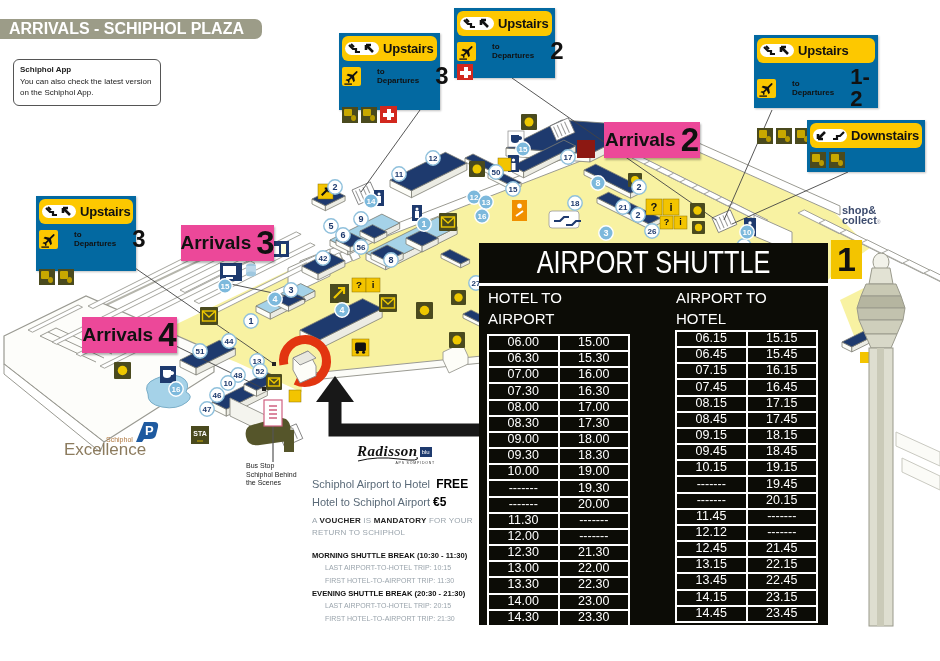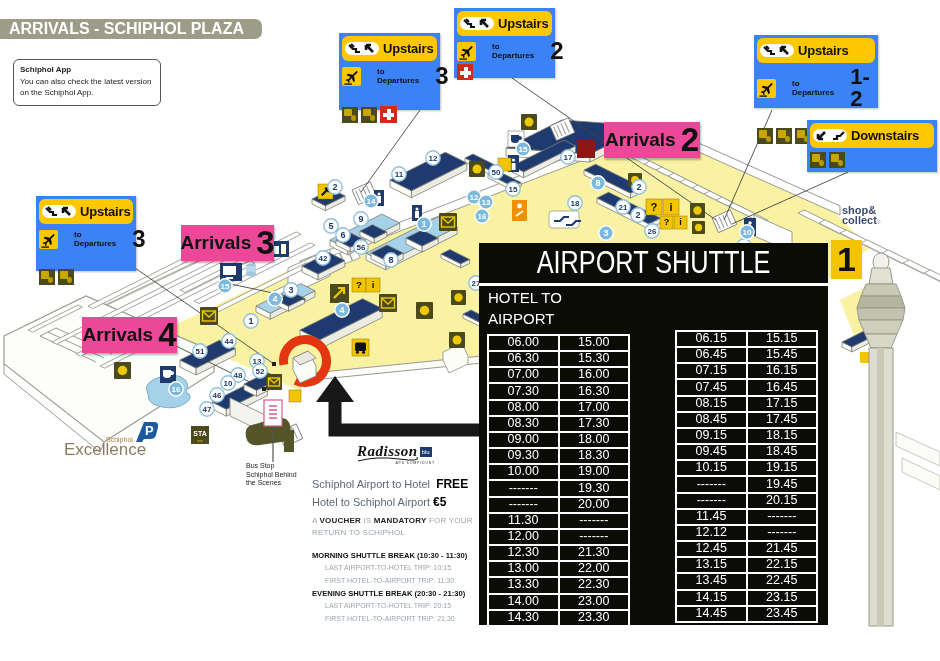--- a/index.html
+++ b/index.html
@@ -1,21 +1,21 @@
 <!DOCTYPE html>
 <html><head><meta charset="utf-8"><style>
 *{margin:0;padding:0;box-sizing:border-box}
 body{width:940px;height:661px;background:#fff;font-family:"Liberation Sans",sans-serif;position:relative;overflow:hidden}
 .map{position:absolute;left:0;top:0;z-index:1}
 .hdr{position:absolute;left:0;top:19px;width:262px;height:20px;background:#9c9c88;color:#fff;
  font-size:16px;font-weight:bold;letter-spacing:0px;line-height:20px;padding-left:9px;
  border-radius:0 7px 7px 0;z-index:5}
 .appbox{position:absolute;left:13px;top:59px;width:148px;height:47px;background:#fff;border:1.5px solid #555;
  border-radius:6px;padding:4px 6px 0;font-size:8px;line-height:1.45;color:#222;z-index:5;white-space:nowrap}
-.sign{position:absolute;background:#3b82f6;padding:3px;z-index:4;box-shadow:1px 1px 2px rgba(0,0,0,.25)}
+.sign{position:absolute;background:#0369a1;padding:3px;z-index:4;box-shadow:1px 1px 2px rgba(0,0,0,.25)}
 .sbar{background:#fdc800;border-radius:6px;display:flex;align-items:center;height:25px;padding:0 3px;margin-bottom:3px}
 .pill{background:#fff;border-radius:8px;display:inline-flex;align-items:center;justify-content:center;margin-right:4px;flex:none}
 .st{font-weight:bold;font-size:13px;color:#111;letter-spacing:-0.2px}
 .srow{display:flex;align-items:center;margin-top:1px}
 .planesq{background:#fdc800;display:inline-flex;align-items:center;justify-content:center;flex:none;border-radius:2px}
 .dep{font-weight:bold;font-size:8px;color:#111;margin:0 16px;flex:1}
 .num{font-weight:bold;font-size:24px;color:#111;line-height:1}
 .srow3{display:flex;align-items:center;margin-top:18px;gap:3px}
 .osq{background:#4a4a1e;display:inline-flex;flex:none;position:relative}
 .oy{position:absolute;left:15%;top:15%;width:45%;height:45%;background:#c8a800;border-radius:1px}
@@ -533,21 +533,21 @@
         <span class="oy"></span>
       </span>
       <span class="osq" style="width:16px;height:16px">
         <span class="oy"></span>
       </span>
       <span class="bluei"></span>
       <span class="c19">19</span>
       <span class="c19">20</span>
     </div>
 </div>
-<div class="sign" style="left:807px;top:120px;width:130px;height:52px">
+<div class="sign" style="left:807px;top:120px;width:118px;height:52px">
 <div class="sbar">
       <span class="pill" style="width:34px;height:13px">
         <svg viewBox="0 0 34 13" width="34" height="13">
 <path d="M12,3 L5,10 M5,10 l0,-5 M5,10 l5,0" stroke="#111" stroke-width="2.6" fill="none"></path>
 <path d="M20,10 h4 v-3 h3 l4,-4" stroke="#111" stroke-width="2.2" fill="none"></path>
 </svg>
       </span>
       <span class="st" style="font-size:13px">Downstairs</span>
     </div>
 <div class="srow3" style="margin-top:4px">
@@ -572,20 +572,21 @@
     <span>Arrivals</span>
     <b>2</b>
   </div>
 <div class="one">1</div>
 
 <div class="shuttle">
 <div class="ttitle">AIRPORT SHUTTLE</div>
     <div class="tline"></div>
 <div class="theads">
       <div class="th1">HOTEL TO<br>AIRPORT</div>
+      <div class="th2">AIRPORT TO<br>HOTEL</div>
     </div>
 <div class="tbodies">
       <div class="tb1">
         <table class="tt">
           <tbody>
             <tr>
               <td>06.00</td>
               <td>15.00</td>
             </tr>
             <tr>

